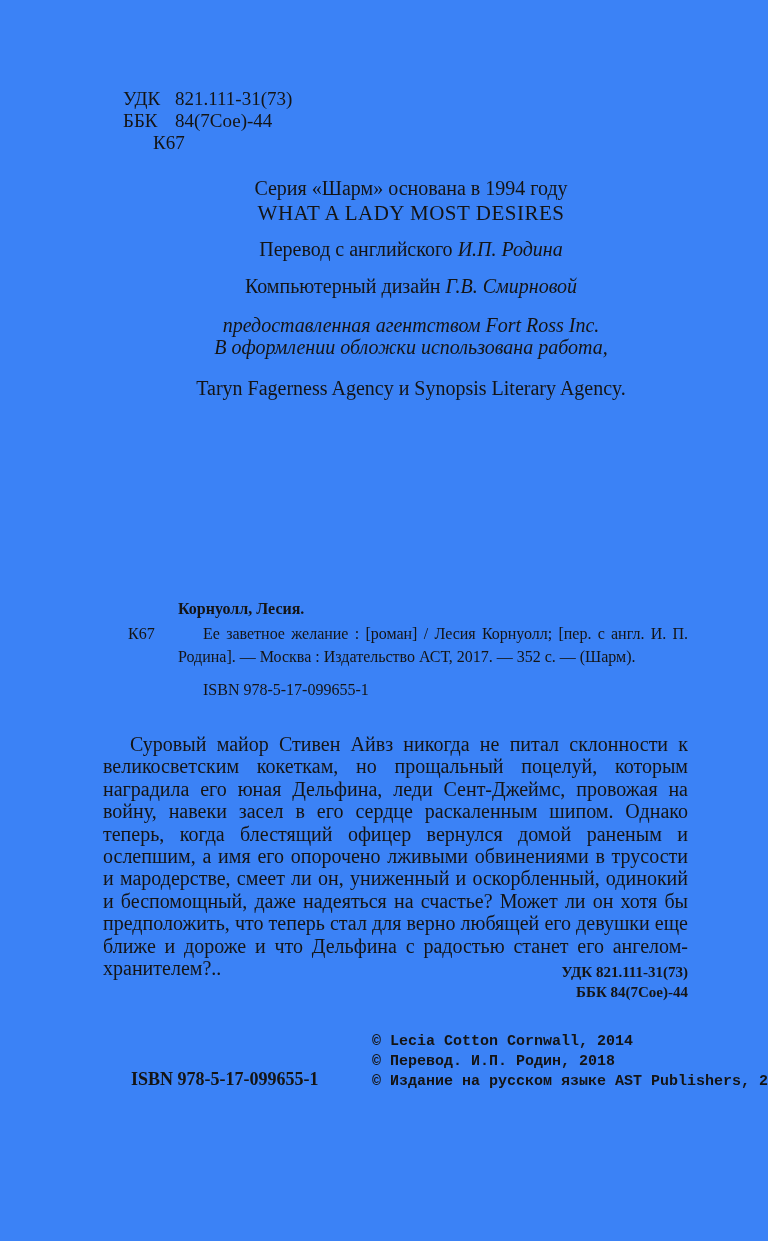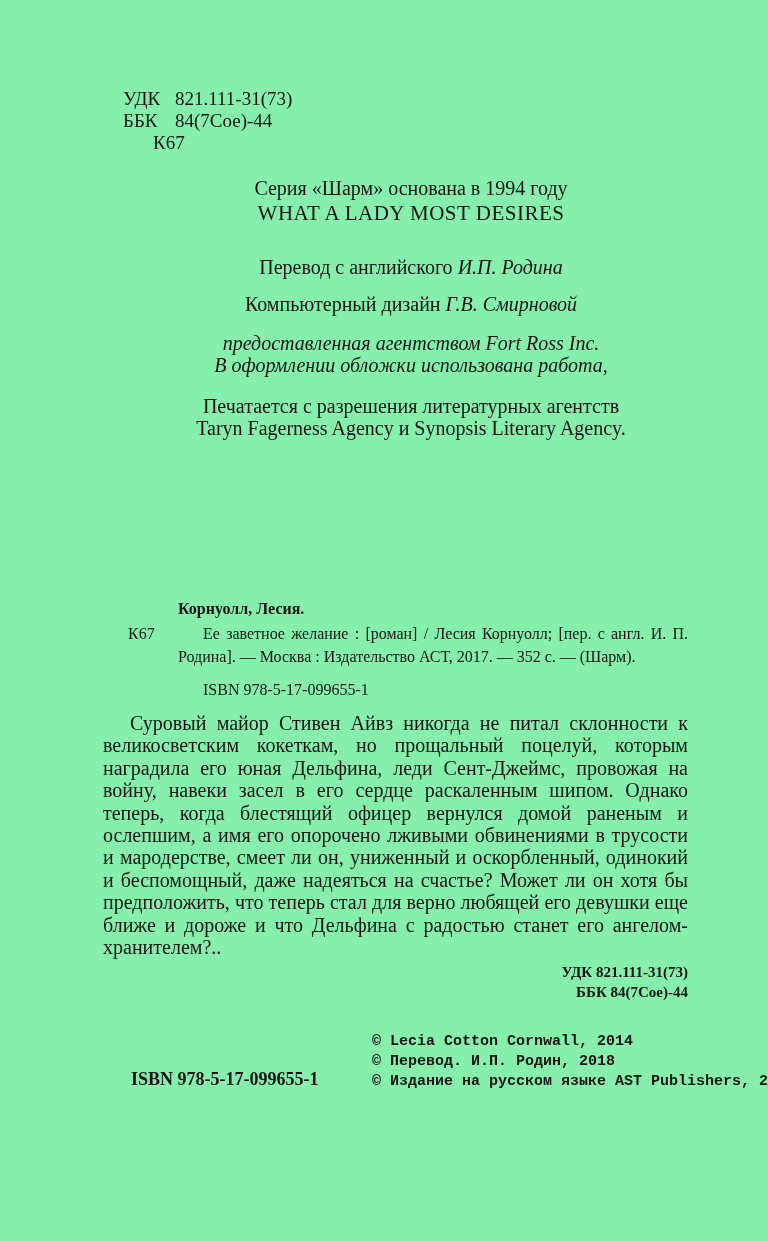--- a/index.html
+++ b/index.html
@@ -1,21 +1,21 @@
 <!DOCTYPE html>
 <html lang="ru"><head>
 <meta charset="utf-8">
 <style>
   html, body { margin: 0; padding: 0; background: #e8e8e8; }
   .page {
     position: relative;
     width: 768px;
     height: 1241px;
     margin: 0 auto;
-    background: #86efac;
+    background: #3b82f6;
     color: #141414;
     font-family: "Liberation Serif", serif;
     overflow: hidden;
   }
 
   
   .codes-top {
     position: absolute;
     left: 123px;
     top: 88px;
@@ -33,21 +33,21 @@
     left: 103px;
     top: 176px;
     width: 616px;
     text-align: center;
     font-size: 20px;
     line-height: 24px;
   }
   .front .series { margin: 0; }
   .front .orig-author { margin-top: 18px; }
   .front .orig-title { font-size: 21px; letter-spacing: 0.5px; line-height: 27px; }
-  .front .translation { margin-top: 28px; }
+  .front .translation { margin-top: 10px; }
   .front .design { margin-top: 13px; }
   .front .cover-note { margin-top: 16px; font-style: italic; line-height: 22px; }
   .front .rights-note { margin-top: 19px; line-height: 22px; }
   .italic { font-style: italic; }
 
   
   .biblio {
     position: absolute;
     left: 103px;
     top: 597px;
@@ -58,21 +58,21 @@
   .biblio-author { font-weight: bold; margin-left: 75px; }
   .biblio-row { position: relative; margin-top: 2px; }
   .biblio-code { position: absolute; left: 25px; top: 0; }
   .biblio-desc { margin: 0 0 0 75px; text-align: justify; text-indent: 25px; }
   .biblio-isbn { margin-left: 100px; margin-top: 10px; }
 
   
   .annotation {
     position: absolute;
     left: 103px;
-    top: 712px;
+    top: 733px;
     width: 585px;
     margin: 0;
     font-size: 20px;
     line-height: 22.4px;
     text-align: justify;
     text-indent: 27px;
     hyphens: auto;
     -webkit-hyphens: auto;
   }
 
@@ -136,21 +136,20 @@
     </div>
     <div class="design">
       <span>Компьютерный дизайн</span>
       <span class="italic">Г.В. Смирновой</span>
     </div>
     <div class="cover-note">
       <div>предоставленная агентством Fort Ross Inc.</div>
       <div>В оформлении обложки использована работа,</div>
     </div>
     <div class="rights-note">
-      <div>Печатается с разрешения литературных агентств</div>
       <div>Taryn Fagerness Agency и Synopsis Literary Agency.</div>
     </div>
   </div>
 
   <div class="biblio">
     <div class="biblio-author">Корнуолл, Лесия.</div>
     <div class="biblio-row">
       <span class="biblio-code">К67</span>
       <p class="biblio-desc">Ее заветное желание : [роман] / Лесия Корнуолл; [пер. с англ. И. П. Родина]. — Москва : Издательство АСТ, 2017. — 352 с. — (Шарм).</p>
     </div>

